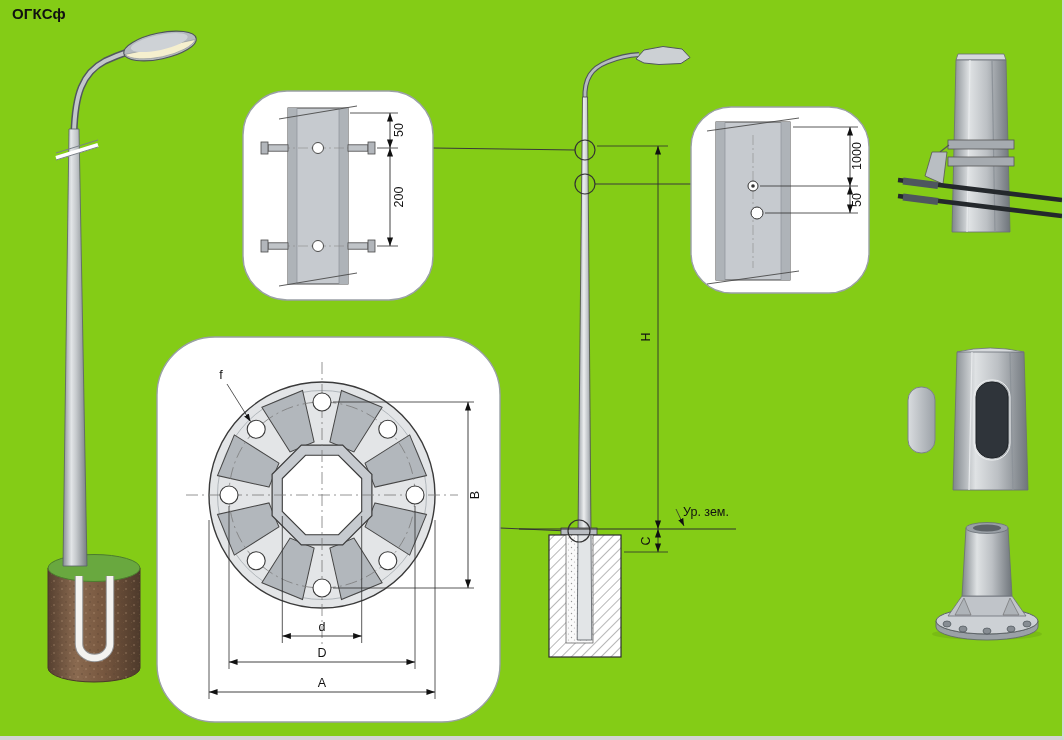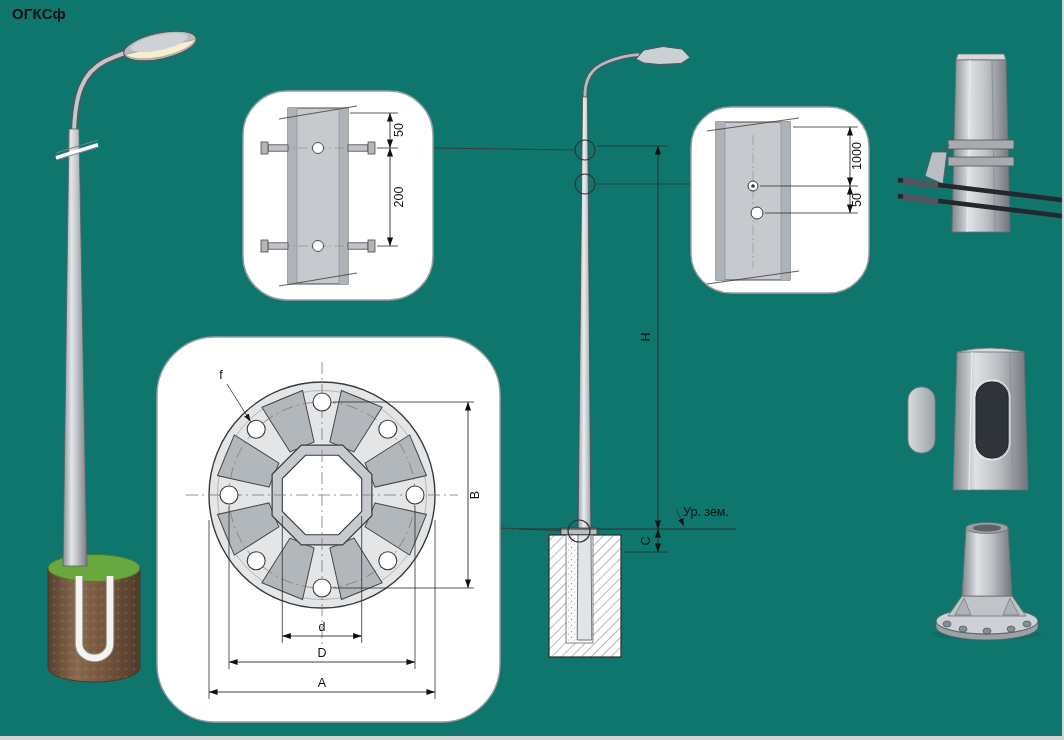--- a/index.html
+++ b/index.html
@@ -1,16 +1,16 @@
 <!DOCTYPE html>
 <html><head>
 <meta charset="utf-8">
 <style>
   html,body{margin:0;padding:0;background:#ffffff;}
-  #canvas{position:relative;width:1064px;height:740px;box-sizing:border-box;background:#0f766e;
+  #canvas{position:relative;width:1064px;height:740px;box-sizing:border-box;background:#84cc16;
           border-right:2px solid #d8d8d8;border-bottom:4px solid #d4d4d4;overflow:hidden;
           font-family:"Liberation Sans",sans-serif;}
   #page-title{position:absolute;left:12px;top:5px;font-size:15px;font-weight:600;color:#111;letter-spacing:.2px;}
   svg{position:absolute;left:0;top:0;}
   text.dim{font-family:"Liberation Sans",sans-serif;font-size:12.5px;fill:#111;}
   .cl{stroke:#7a7a7a;stroke-width:.8;stroke-dasharray:12 4 2 4;fill:none;}
   .ext{stroke:#2e2e2e;stroke-width:.8;fill:none;}
   .dimline{stroke:#2e2e2e;stroke-width:.9;fill:none;}
   .edge{stroke:#3a3a3a;stroke-width:1;fill:none;}
   .panel{fill:#ffffff;stroke:#9aa0a6;stroke-width:1.4;}

